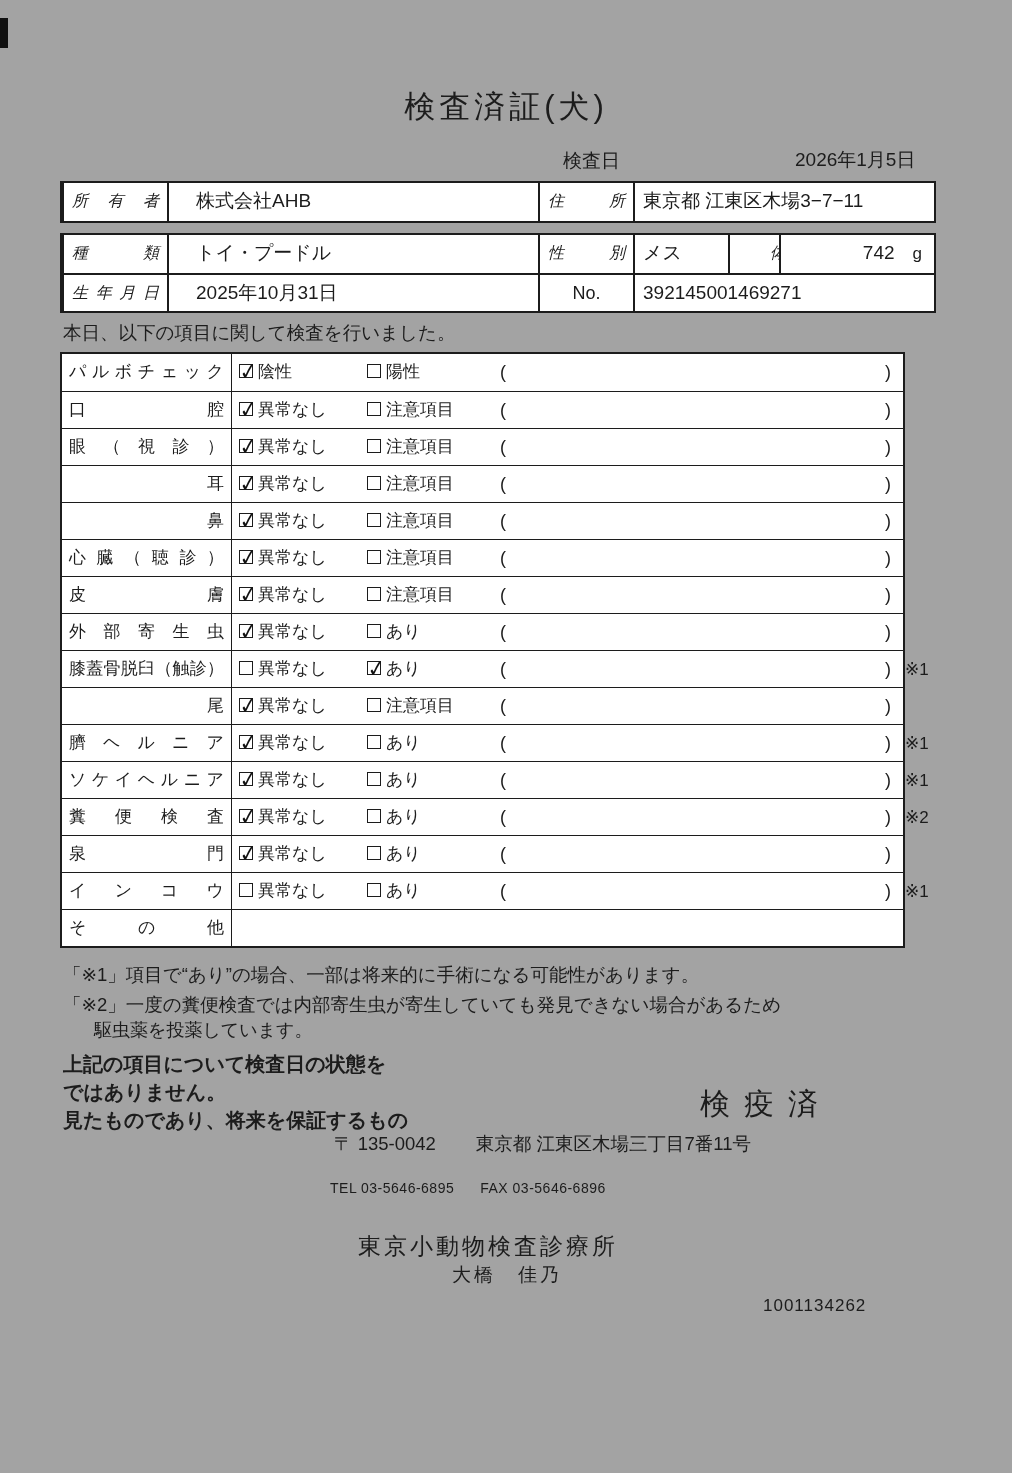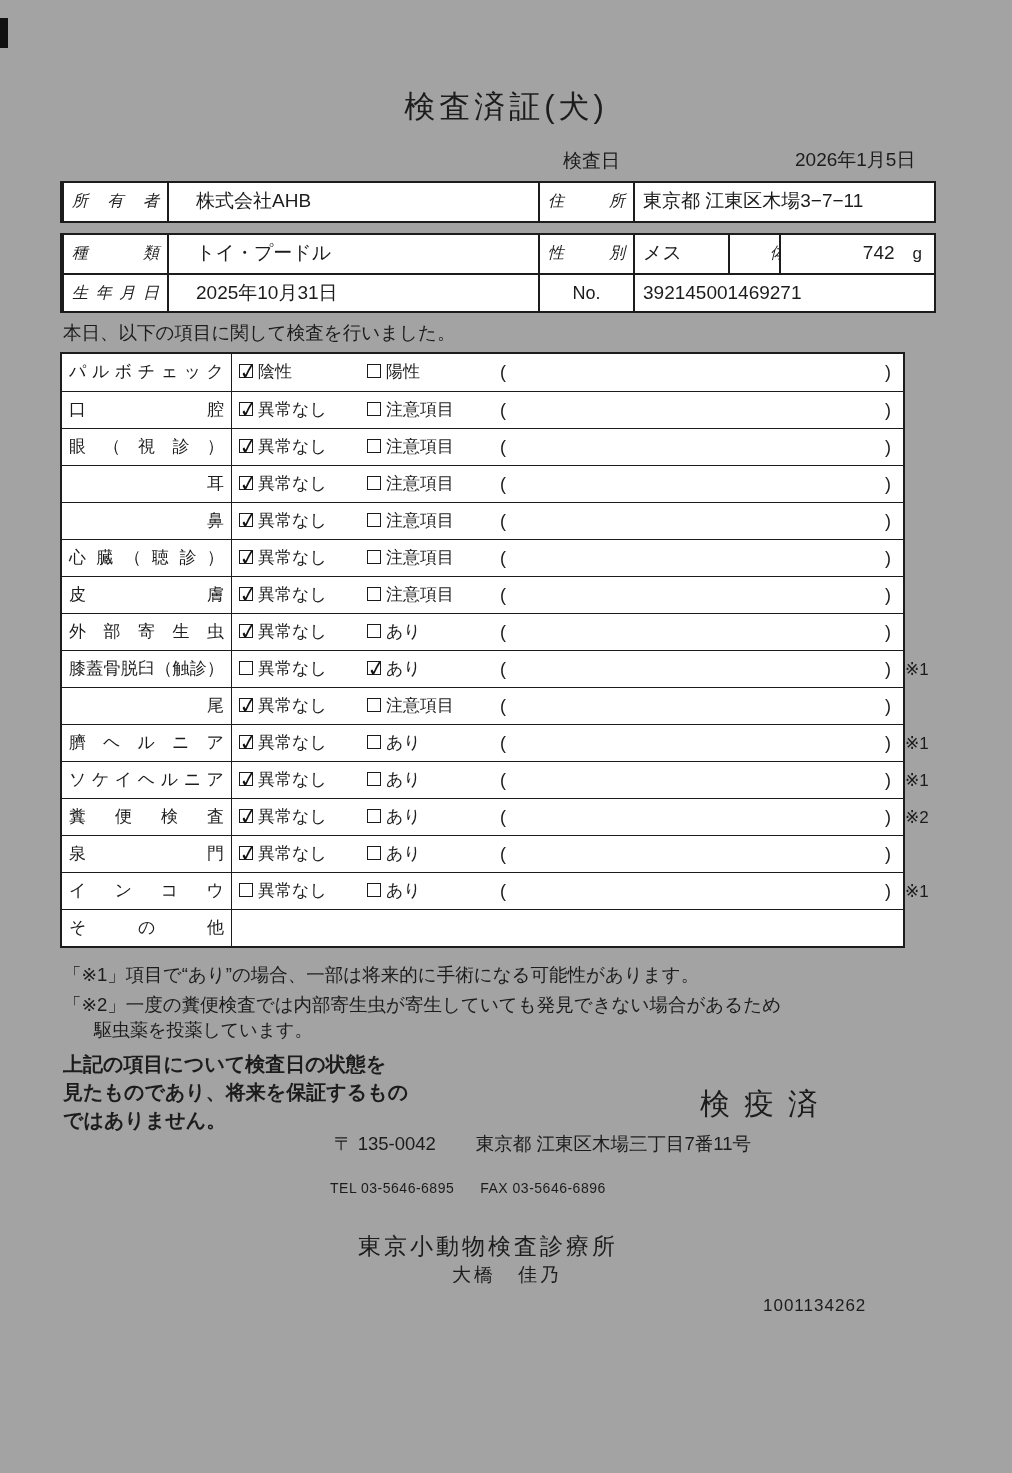--- a/index.html
+++ b/index.html
@@ -280,22 +280,22 @@
       <div class="ex-rest"></div>
     </div>
   </div>
 
   <div class="abs note-line1">「※1」項目で“あり”の場合、一部は将来的に手術になる可能性があります。</div>
   <div class="abs note-line2">「※2」一度の糞便検査では内部寄生虫が寄生していても発見できない場合があるため</div>
   <div class="abs note-line3">駆虫薬を投薬しています。</div>
 
   <div class="abs statement">
     <div>上記の項目について検査日の状態を</div>
+    <div>ではありません。</div>
     <div>見たものであり、将来を保証するもの</div>
-    <div>ではありません。</div>
   </div>
 
   <div class="abs stamp">検疫済</div>
 
   <div class="abs addr-line">
     <span>〒 135-0042</span><span class="gap"></span><span>東京都 江東区木場三丁目7番11号</span>
   </div>
   <div class="abs tel-line">
     <span>TEL 03-5646-6895</span><span class="gap"></span><span>FAX 03-5646-6896</span>
   </div>

